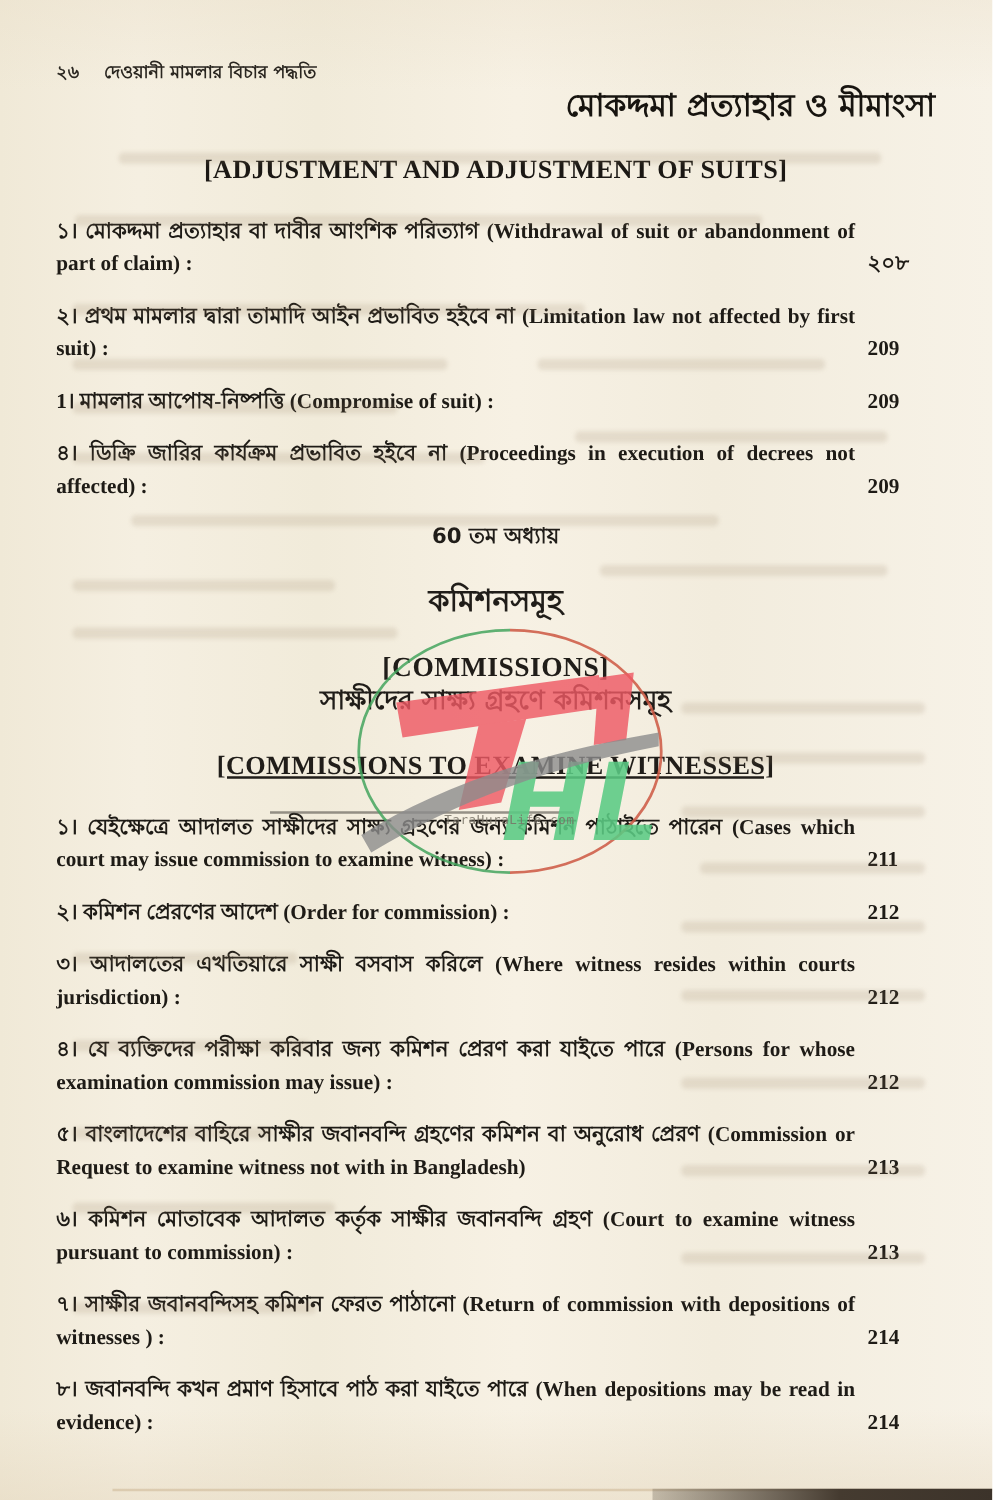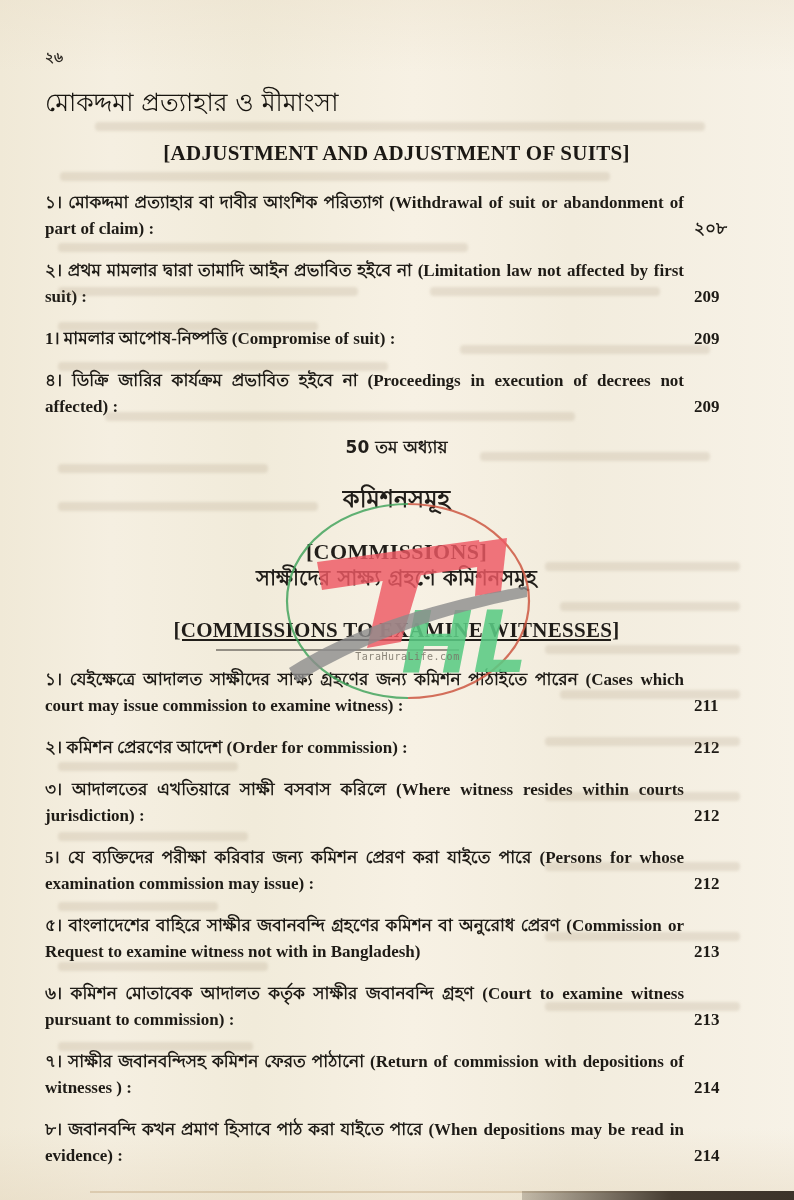--- a/index.html
+++ b/index.html
@@ -6,22 +6,22 @@
   body{width:794px;height:1200px;font-family:"Liberation Serif","DejaVu Serif",serif;}
   .page{
     position:relative;width:794px;height:1200px;overflow:hidden;color:#201d19;
     background:
       linear-gradient(180deg, rgba(233,222,200,.35) 0%, rgba(0,0,0,0) 6%, rgba(0,0,0,0) 94%, rgba(226,211,184,.4) 100%),
       linear-gradient(90deg,#f0e9d7 0%,#f5efe1 14%,#f1ebda 32%,#f7f1e4 52%,#f2ecdd 72%,#f7f2e7 100%);
   }
   .content{position:absolute;inset:0;padding:46px 46px 0 45px;box-sizing:border-box;}
   .pg-header{display:flex;gap:20px;align-items:baseline;font-family:"DejaVu Sans",sans-serif;
     font-weight:bold;font-size:14px;color:#2a2620;}
-  .title-bn{margin-top:18px;text-align:left;font-family:"DejaVu Sans",sans-serif;
-    font-weight:normal;font-size:25px;line-height:30px;color:#17140f;}
+  .title-bn{text-align:right;font-family:"DejaVu Sans",sans-serif;
+    font-weight:bold;font-size:25px;line-height:30px;color:#17140f;}
   .title-en{margin-top:22px;text-align:center;font-weight:bold;font-size:21px;line-height:26px;
     letter-spacing:.3px;color:#1b1814;}
   .chapter{margin-top:8px;text-align:center;font-family:"DejaVu Sans",sans-serif;
     font-weight:bold;font-size:17px;line-height:22px;}
   .sec-title-bn{margin-top:26px;text-align:center;font-family:"DejaVu Sans",sans-serif;
     font-weight:bold;font-size:24px;line-height:30px;}
   .sec-title-en{margin-top:24px;text-align:center;font-weight:bold;font-size:22px;line-height:27px;letter-spacing:.4px;}
   .sub-title-bn{text-align:center;font-family:"DejaVu Sans",sans-serif;
     font-weight:bold;font-size:21px;line-height:26px;}
   .sub-title-en{margin-top:26px;text-align:center;font-weight:bold;font-size:21px;line-height:26px;letter-spacing:.3px;text-decoration:underline;}
@@ -42,20 +42,21 @@
 </style>
 </head>
 <body>
 
 <div class="page">
 
   <div class="content">
 
     <div class="pg-header">
       <span>২৬</span>
+      <span>দেওয়ানী মামলার বিচার পদ্ধতি</span>
     </div>
 
     <div class="title-bn">মোকদ্দমা প্রত্যাহার ও মীমাংসা</div>
     <div class="title-en">[ADJUSTMENT AND ADJUSTMENT OF SUITS]</div>
 
     <div class="toc">
       <div class="toc-item">
         <span class="toc-label">১। মোকদ্দমা প্রত্যাহার বা দাবীর আংশিক পরিত্যাগ (Withdrawal of suit or abandonment of part of claim) :</span>
         <span class="toc-page">২০৮</span>
       </div>
@@ -66,42 +67,42 @@
       <div class="toc-item">
         <span class="toc-label">1। মামলার আপোষ-নিষ্পত্তি (Compromise of suit) :</span>
         <span class="toc-page">209</span>
       </div>
       <div class="toc-item">
         <span class="toc-label">৪। ডিক্রি জারির কার্যক্রম প্রভাবিত হইবে না (Proceedings in execution of decrees not affected) :</span>
         <span class="toc-page">209</span>
       </div>
     </div>
 
-    <div class="chapter">50 তম অধ্যায়</div>
+    <div class="chapter">60 তম অধ্যায়</div>
 
     <div class="sec-title-bn">কমিশনসমূহ</div>
     <div class="sec-title-en">[COMMISSIONS]</div>
     <div class="sub-title-bn">সাক্ষীদের সাক্ষ্য গ্রহণে কমিশনসমূহ</div>
     <div class="sub-title-en">[COMMISSIONS TO EXAMINE WITNESSES]</div>
 
     <div class="toc">
       <div class="toc-item">
         <span class="toc-label">১। যেইক্ষেত্রে আদালত সাক্ষীদের সাক্ষ্য গ্রহণের জন্য কমিশন পাঠাইতে পারেন (Cases which court may issue commission to examine witness) :</span>
         <span class="toc-page">211</span>
       </div>
       <div class="toc-item">
         <span class="toc-label">২। কমিশন প্রেরণের আদেশ (Order for commission) :</span>
         <span class="toc-page">212</span>
       </div>
       <div class="toc-item">
         <span class="toc-label">৩। আদালতের এখতিয়ারে সাক্ষী বসবাস করিলে (Where witness resides within courts jurisdiction) :</span>
         <span class="toc-page">212</span>
       </div>
       <div class="toc-item">
-        <span class="toc-label">5। যে ব্যক্তিদের পরীক্ষা করিবার জন্য কমিশন প্রেরণ করা যাইতে পারে (Persons for whose examination commission may issue) :</span>
+        <span class="toc-label">৪। যে ব্যক্তিদের পরীক্ষা করিবার জন্য কমিশন প্রেরণ করা যাইতে পারে (Persons for whose examination commission may issue) :</span>
         <span class="toc-page">212</span>
       </div>
       <div class="toc-item">
         <span class="toc-label">৫। বাংলাদেশের বাহিরে সাক্ষীর জবানবন্দি গ্রহণের কমিশন বা অনুরোধ প্রেরণ (Commission or Request to examine witness not with in Bangladesh)</span>
         <span class="toc-page">213</span>
       </div>
       <div class="toc-item">
         <span class="toc-label">৬। কমিশন মোতাবেক আদালত কর্তৃক সাক্ষীর জবানবন্দি গ্রহণ (Court to examine witness pursuant to commission) :</span>
         <span class="toc-page">213</span>
       </div>

